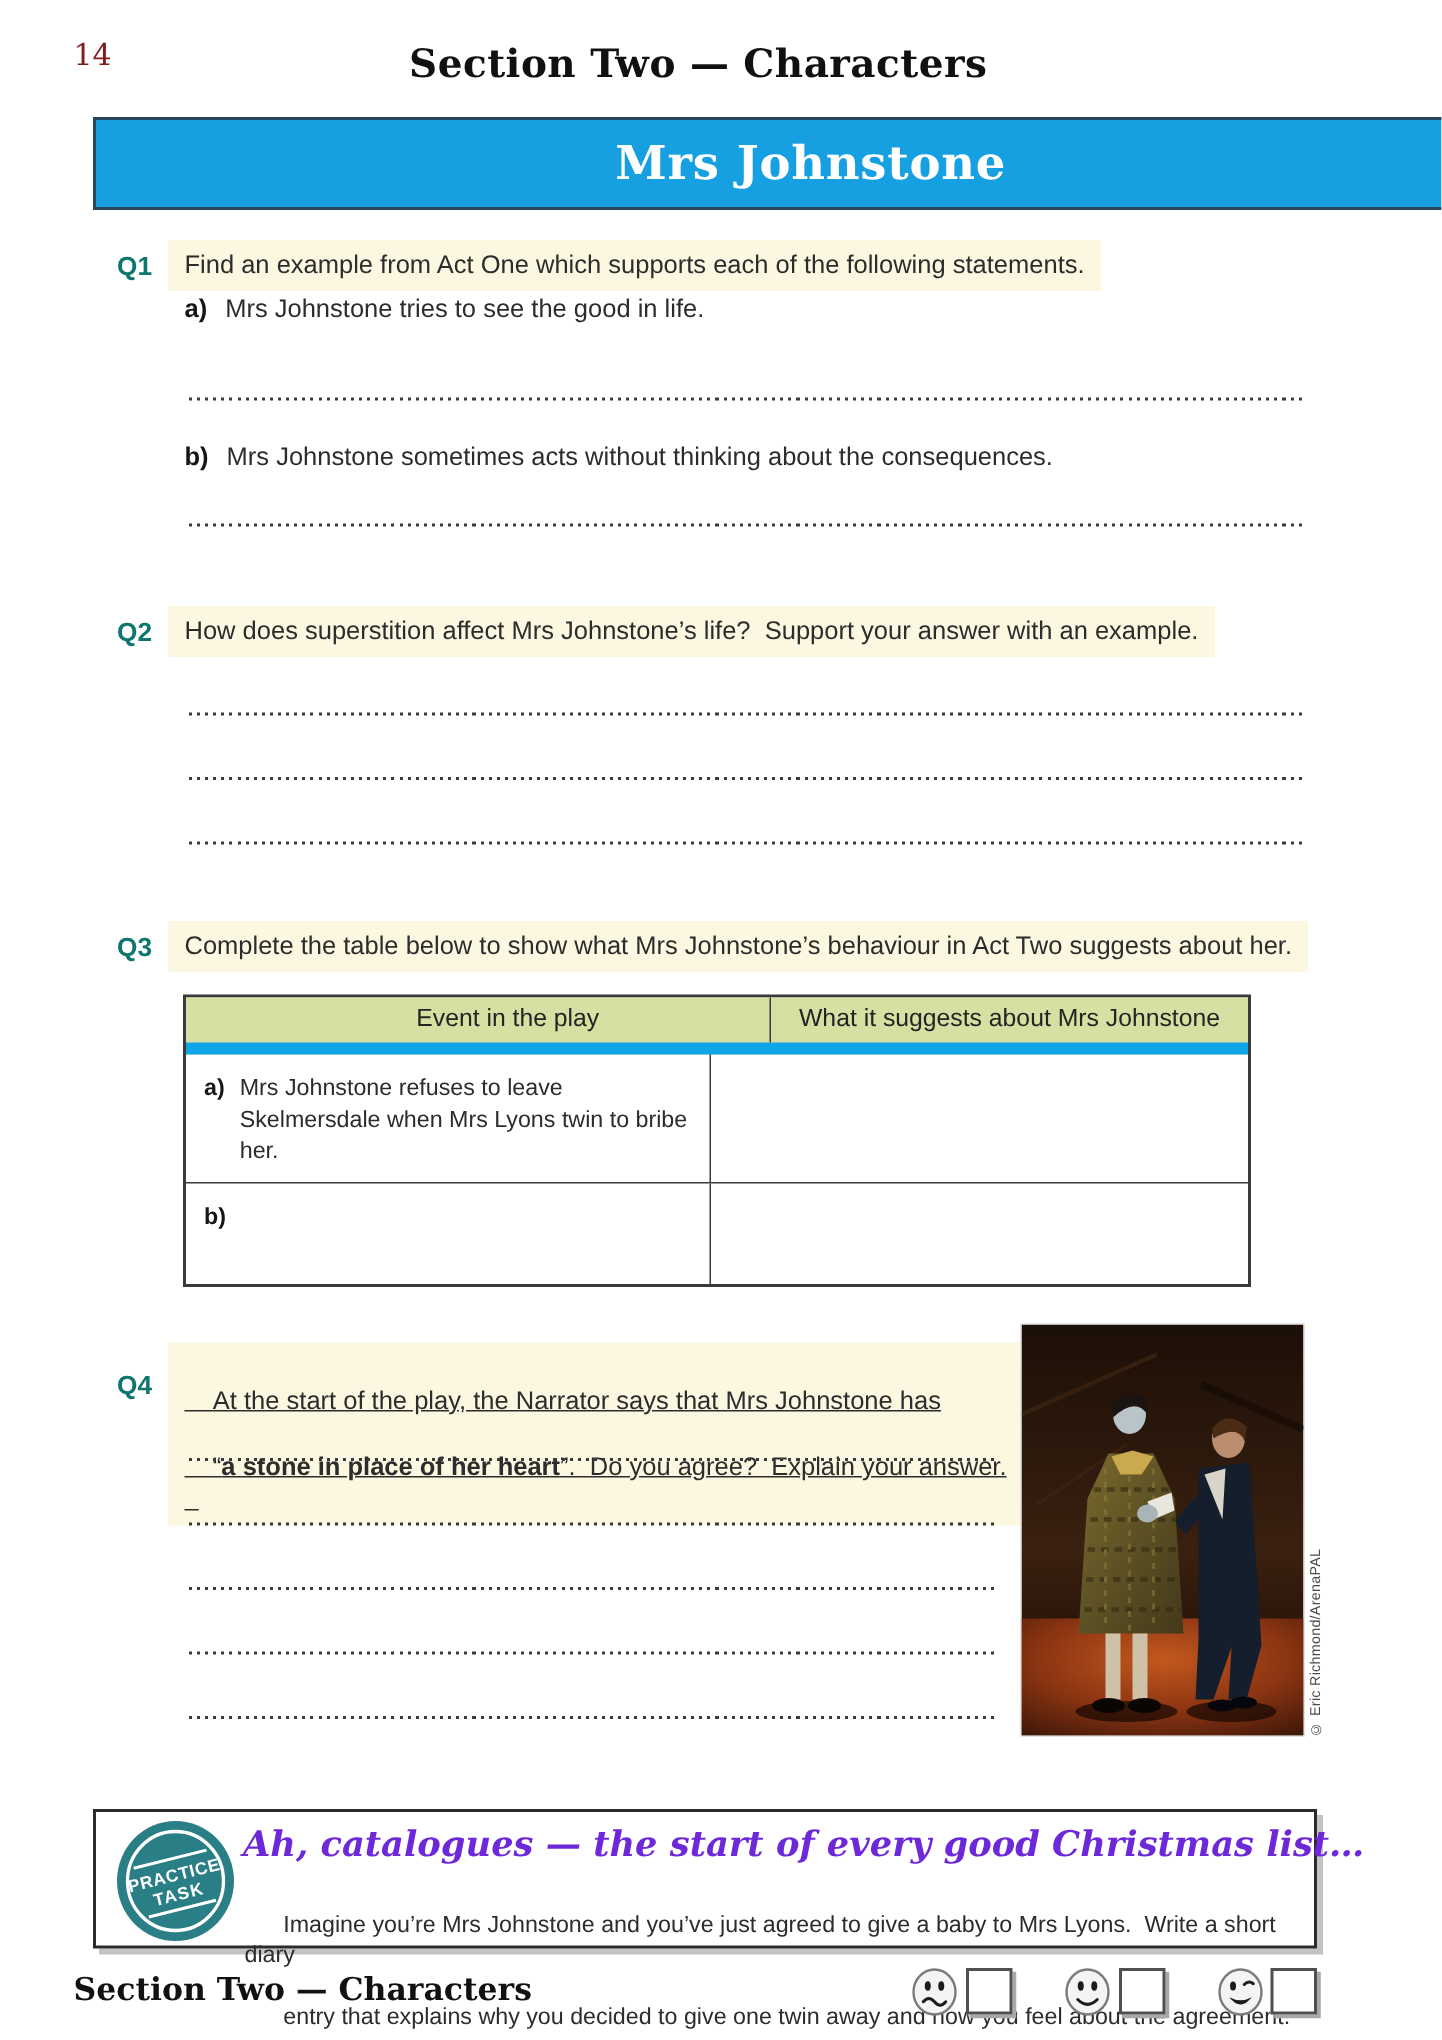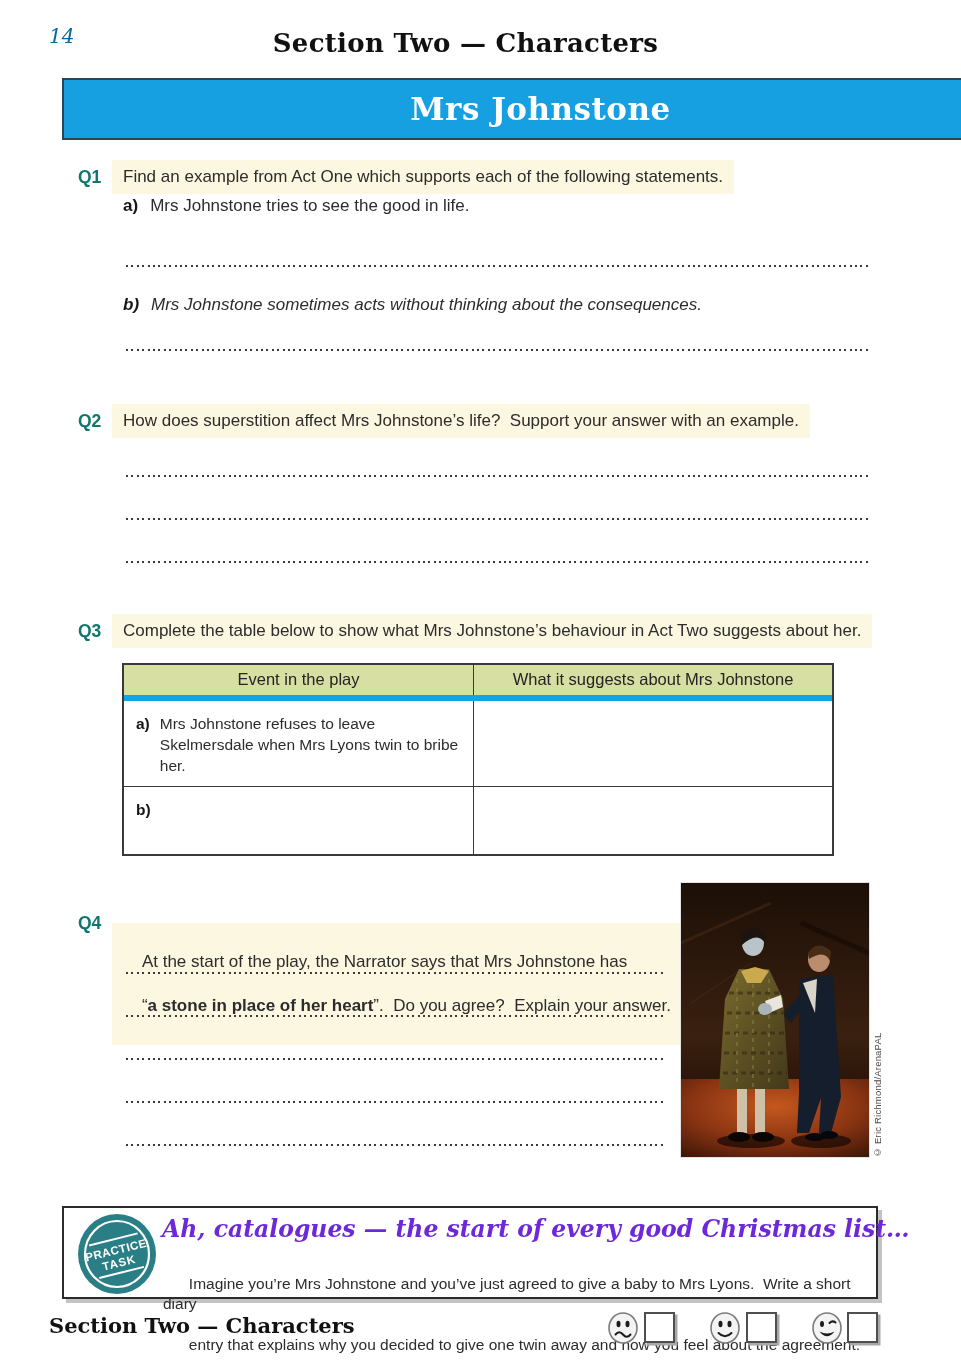--- a/index.html
+++ b/index.html
@@ -11,21 +11,21 @@
     --ink:#222222;
     --line_dot:#3a3a3a;
   }
   *{margin:0;padding:0;box-sizing:border-box;}
   html,body{background:#ffffff;}
   .page{
     position:relative;width:961px;height:1360px;background:#ffffff;
     font-family:"Liberation Sans",sans-serif;color:var(--ink);overflow:hidden;
   }
   .serifbold{font-family:"DejaVu Serif","Liberation Serif",serif;font-weight:bold;}
-  .page-number{position:absolute;left:49px;top:24px;font-family:"DejaVu Serif",serif;font-size:20px;color:#0369a1;font-style:italic;}
+  .page-number{position:absolute;left:49px;top:24px;font-family:"DejaVu Serif",serif;font-size:20px;color:#7f1d1d;}
   .page-header{position:absolute;left:0;right:30px;top:28px;text-align:center;font-size:26px;color:#111;letter-spacing:.3px;}
   .banner{
     position:absolute;left:62px;top:78px;width:957px;height:62px;
     background:var(--banner_blue);border:2px solid var(--banner_border);
     display:flex;align-items:center;justify-content:center;
   }
   .banner span{color:#ffffff;font-size:31px;letter-spacing:.5px;}
   .qlabel{position:absolute;font-weight:bold;font-size:17.5px;color:#0f766e;}
   .highlight{
     position:absolute;background:var(--highlight_cream);
@@ -33,21 +33,21 @@
   }
   .part{position:absolute;font-size:17px;color:#2c2c2c;}
   .part b{margin-right:12px;color:#161616;}
   .dots{
     position:absolute;height:3px;
     background-image:repeating-linear-gradient(to right,var(--line_dot) 0 2px,transparent 2px 5.4px);
     background-size:100% 2.4px;background-repeat:no-repeat;background-position:bottom;
   }
   
   .qtable{position:absolute;left:122px;top:663px;width:712px;border:2px solid #3a3a3a;background:#fff;}
-  .qtable .thead{display:grid;grid-template-columns:349px 1fr;background:var(--table_header_green);border-bottom:6px solid #0ea5e9;}
+  .qtable .thead{display:grid;grid-template-columns:349px 1fr;background:var(--table_header_green);border-bottom:8px solid #0ea5e9;padding-left:40px;}
   .qtable .th{font-size:16.5px;color:#242424;text-align:center;padding:5px 4px 6px;}
   .qtable .th + .th{border-left:1.5px solid #3a3a3a;}
   .qtable .trow{display:grid;grid-template-columns:349px 1fr;}
   .qtable .trow + .trow{border-top:1.5px solid #3a3a3a;}
   .qtable .event{padding:12px 10px 10px 12px;display:flex;font-size:15.5px;line-height:21px;color:#2c2c2c;min-height:67px;}
   .qtable .event b{margin-right:10px;color:#161616;}
   .qtable .answer{border-left:1.5px solid #3a3a3a;}
   
   .photo{position:absolute;left:680px;top:882px;width:190px;height:276px;border:1px solid #e3e3e3;}
   .photo svg{display:block;}
@@ -88,21 +88,21 @@
   <div class="banner">
     <span class="serifbold">Mrs Johnstone</span>
   </div>
 
   <div class="qlabel" style="left:78px;top:167px;">Q1</div>
   <div class="highlight" style="left:112px;top:160px;">Find an example from Act One which supports each of the following statements.</div>
   <div class="part" style="left:123px;top:196px;">
     <b>a)</b><span>Mrs Johnstone tries to see the good in life.</span>
   </div>
   <div class="dots" style="left:126px;top:264px;width:742px;"></div>
-  <div class="part" style="left:123px;top:295px;font-style:italic;">
+  <div class="part" style="left:123px;top:295px;">
     <b>b)</b><span>Mrs Johnstone sometimes acts without thinking about the consequences.</span>
   </div>
   <div class="dots" style="left:126px;top:348px;width:742px;"></div>
 
   <div class="qlabel" style="left:78px;top:411px;">Q2</div>
   <div class="highlight" style="left:112px;top:404px;">How does superstition affect Mrs Johnstone’s life?  Support your answer with an example.</div>
   <div class="dots" style="left:126px;top:474px;width:742px;"></div>
   <div class="dots" style="left:126px;top:517px;width:742px;"></div>
   <div class="dots" style="left:126px;top:560px;width:742px;"></div>
 
@@ -123,21 +123,21 @@
     </div>
     <div class="trow">
       <div class="event">
         <b>b)</b>
       </div>
       <div class="answer"></div>
     </div>
   </div>
 
   <div class="qlabel" style="left:78px;top:891px;margin-top:22px;">Q4</div>
-  <div class="highlight" style="left:112px;top:923px;width:644px;">
+  <div class="highlight" style="left:112px;top:895px;width:644px;text-decoration:underline;">
     <span>At the start of the play, the Narrator says that Mrs Johnstone has</span><br>
     <span>“</span><b>a stone in place of her heart</b><span>”.  Do you agree?  Explain your answer.</span>
   </div>
   <div class="dots" style="left:126px;top:971px;width:539px;"></div>
   <div class="dots" style="left:126px;top:1014px;width:539px;"></div>
   <div class="dots" style="left:126px;top:1057px;width:539px;"></div>
   <div class="dots" style="left:126px;top:1100px;width:539px;"></div>
   <div class="dots" style="left:126px;top:1143px;width:539px;"></div>
 
   <div class="photo">

